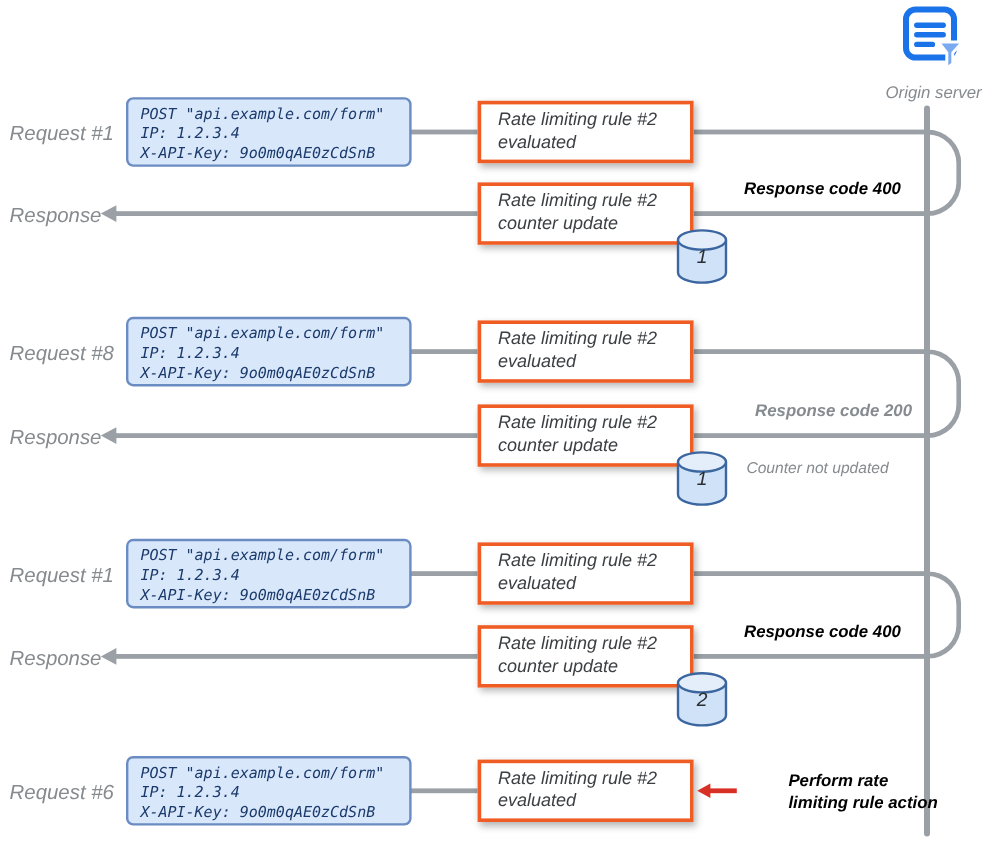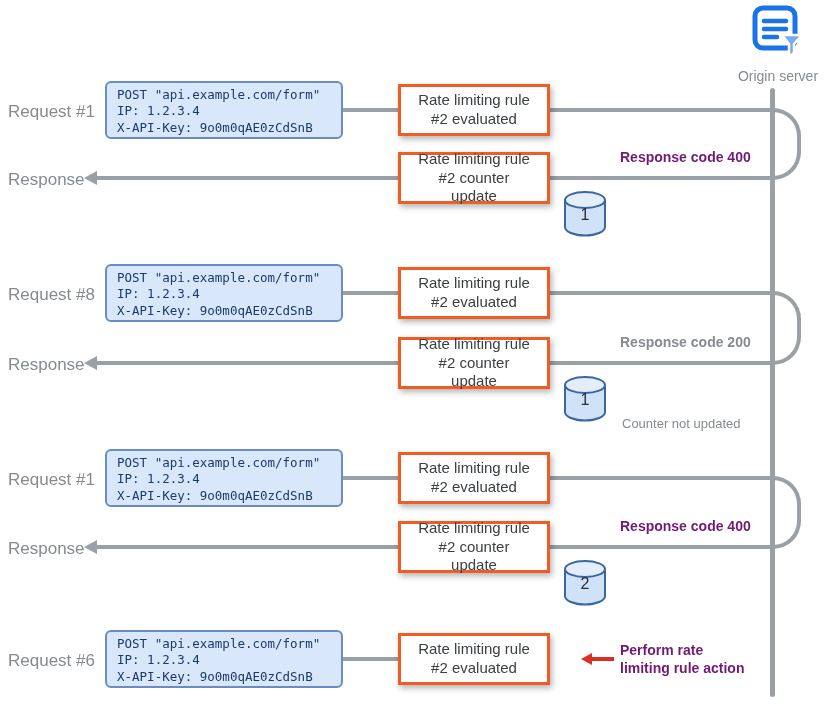--- a/index.html
+++ b/index.html
@@ -1,50 +1,51 @@
 <!DOCTYPE html>
 <html><head>
 <meta charset="utf-8">
 <style>
   html,body{margin:0;padding:0;background:#ffffff;}
   .canvas{
     position:relative;width:838px;height:707px;background:#ffffff;overflow:hidden;
     font-family:"Liberation Sans",sans-serif;
+    font-style:italic;
   }
   .hline{position:absolute;height:4px;background:#9aa0a6;z-index:1;}
   .hline-red{position:absolute;height:4px;background:#d93025;z-index:2;}
   .side-label{
     position:absolute;left:8px;color:#868b90;font-size:17px;z-index:2;white-space:nowrap;
   }
   .payload-box{
     position:absolute;left:105px;width:238px;height:58px;box-sizing:border-box;
     background:#d9e7fb;border:2px solid #6b8cc2;border-radius:6px;
     padding:4px 10px;z-index:3;
     font-family:"DejaVu Sans Mono","Liberation Mono",monospace;
     font-size:12.5px;line-height:1.3;color:#1a3a6b;white-space:nowrap;
   }
   .rule-box{
-    position:absolute;left:398px;width:152px;height:52px;box-sizing:border-box;
+    position:absolute;left:398px;width:180px;height:52px;box-sizing:border-box;
     background:#ffffff;border:3px solid #f05d24;box-shadow:2px 3px 6px rgba(0,0,0,0.3);
-    display:flex;align-items:center;justify-content:center;text-align:center;
+    display:flex;align-items:center;justify-content:center;text-align:left;
     color:#3c4043;font-size:15px;line-height:1.25;padding:4px 14px;z-index:3;
   }
   .arrowhead-left{
     position:absolute;width:0;height:0;z-index:2;
     border-top:7px solid transparent;border-bottom:7px solid transparent;
     border-right:13px solid #9aa0a6;
   }
   .arrowhead-left-red{
     position:absolute;width:0;height:0;z-index:3;
     border-top:6px solid transparent;border-bottom:6px solid transparent;
     border-right:11px solid #d93025;
   }
   .annotation{
     position:absolute;left:620px;width:140px;font-size:14px;font-weight:700;
-    color:#701a75;z-index:4;line-height:1.3;white-space:nowrap;
+    color:#000000;z-index:4;line-height:1.3;white-space:nowrap;
   }
   .annotation.gray{color:#868b90;font-weight:700;}
   .note{
     position:absolute;left:622px;width:130px;font-size:13px;color:#868b90;z-index:4;white-space:nowrap;
   }
   .cyl{position:absolute;left:562px;width:46px;height:48px;z-index:5;}
   .cyl-num{
     position:absolute;left:0;top:16px;width:46px;text-align:center;
     font-size:16px;color:#2b2f33;z-index:6;
   }
@@ -111,29 +112,29 @@
     <div>POST "api.example.com/form"</div>
     <div>IP: 1.2.3.4</div>
     <div>X-API-Key: 9o0m0qAE0zCdSnB</div>
   </div>
   <div class="rule-box" style="top:267px;">Rate limiting rule #2 evaluated</div>
 
   <div class="side-label" style="top:355px;">Response</div>
   <div class="hline" style="left:95px;top:361px;width:677px;"></div>
   <div class="arrowhead-left" style="left:84px;top:356px;"></div>
   <div class="rule-box" style="top:337px;">Rate limiting rule #2 counter update</div>
-  <div class="annotation gray" style="top:333px;">Response code 200</div>
+  <div class="annotation gray" style="top:333px;text-align:right;">Response code 200</div>
   <div class="cyl" style="top:375px;">
     <svg width="46" height="48" viewBox="0 0 46 48">
       <path d="M3 10 V37 A20 8.5 0 0 0 43 37 V10" fill="#cfe2f7" stroke="#3b66a0" stroke-width="2"></path>
       <ellipse cx="23" cy="10" rx="20" ry="8" fill="#e4eefb" stroke="#3b66a0" stroke-width="2"></ellipse>
     </svg>
     <div class="cyl-num">1</div>
   </div>
-  <div class="note" style="top:416px;">Counter not updated</div>
+  <div class="note" style="top:382px;">Counter not updated</div>
 
   <div class="side-label" style="top:470px;">Request #1</div>
   <div class="hline" style="left:330px;top:476px;width:442px;"></div>
   <div class="payload-box" style="top:449px;">
     <div>POST "api.example.com/form"</div>
     <div>IP: 1.2.3.4</div>
     <div>X-API-Key: 9o0m0qAE0zCdSnB</div>
   </div>
   <div class="rule-box" style="top:452px;">Rate limiting rule #2 evaluated</div>
 
@@ -153,15 +154,15 @@
   <div class="side-label" style="top:651px;">Request #6</div>
   <div class="hline" style="left:330px;top:657px;width:160px;"></div>
   <div class="payload-box" style="top:630px;">
     <div>POST "api.example.com/form"</div>
     <div>IP: 1.2.3.4</div>
     <div>X-API-Key: 9o0m0qAE0zCdSnB</div>
   </div>
   <div class="rule-box" style="top:633px;">Rate limiting rule #2 evaluated</div>
   <div class="hline-red" style="left:590px;top:657px;width:24px;"></div>
   <div class="arrowhead-left-red" style="left:581px;top:653px;"></div>
-  <div class="annotation" style="top:641px;width:132px;white-space:normal;">Perform rate limiting rule action</div>
+  <div class="annotation" style="top:641px;width:132px;white-space:normal;margin-left:37px;">Perform rate limiting rule action</div>
 
 </div>
 
 </body></html>

